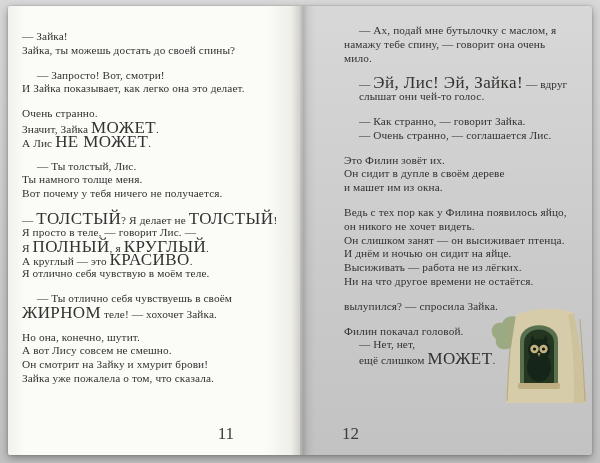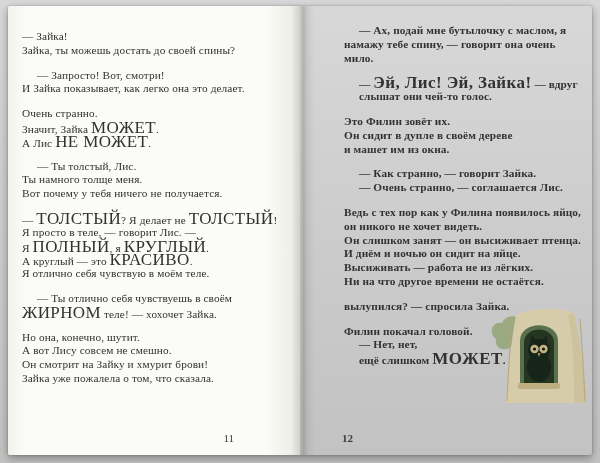--- a/index.html
+++ b/index.html
@@ -15,38 +15,37 @@
     box-shadow:0 3px 8px rgba(0,0,0,0.35), 0 0 2px rgba(0,0,0,0.25);
   }
   .page { position:relative; width:50%; height:100%; }
   .page-left {
     background:linear-gradient(90deg,#f1f1ed 0%,#fbfbf8 6%,#fbfbf8 88%,#efefe9 97%,#e1e1da 100%);
     border-radius:2px 0 0 2px;
   }
   .page-right {
     background:linear-gradient(90deg,#dcdbd4 0%,#ededе8 2%,#f5f5f1 5%,#fbfbf8 12%,#fbfbf8 97%,#f3f3ef 100%);
     border-radius:0 2px 2px 0;
-    font-weight:bold;
   }
   .gutter {
     position:absolute; left:283px; top:0; width:24px; height:449px; pointer-events:none;
     background:linear-gradient(90deg,rgba(0,0,0,0) 0%,rgba(60,55,45,0.10) 40%,rgba(60,55,45,0.22) 52%,rgba(60,55,45,0.08) 70%,rgba(0,0,0,0) 100%);
   }
   .text {
     position:absolute; color:#333230; font-size:11.3px; line-height:13.8px;
     letter-spacing:0.1px;
   }
   .page-left .text { left:14px; top:24px; width:256px; }
   .page-right .text { left:44px; top:18px; width:246px; }
   .para { margin:0 0 11px 0; }
   .line { white-space:nowrap; height:13.8px; }
   .line.indent { padding-left:15px; }
   .seg.em { font-size:17px; letter-spacing:0.4px; }
   .pagenum {
-    position:absolute; bottom:11px; font-size:11px; color:#3c3b38;
+    position:absolute; bottom:11px; font-size:17px; color:#3c3b38;
   }
   .page-left .pagenum { right:66px; }
   .page-right .pagenum { left:42px; }
   .illustration { position:absolute; right:-2px; bottom:52px; }
 </style>
 </head>
 <body>
 
 <div class="book">
 
@@ -96,27 +95,27 @@
         <div class="para">
           <div class="line indent"><span class="seg">— Ах, подай мне бутылочку с маслом, я</span></div>
           <div class="line"><span class="seg">намажу тебе спину, — говорит она очень</span></div>
           <div class="line"><span class="seg">мило.</span></div>
         </div>
         <div class="para">
           <div class="line indent"><span class="seg">— </span><span class="seg em">Эй, Лис! Эй, Зайка!</span><span class="seg"> — вдруг</span></div>
           <div class="line indent"><span class="seg">слышат они чей-то голос.</span></div>
         </div>
         <div class="para">
+          <div class="line indent"><span class="seg">— Как странно, — говорит Зайка.</span></div>
+          <div class="line indent"><span class="seg">— Очень странно, — соглашается Лис.</span></div>
+        </div>
+        <div class="para">
           <div class="line"><span class="seg">Это Филин зовёт их.</span></div>
           <div class="line"><span class="seg">Он сидит в дупле в своём дереве</span></div>
           <div class="line"><span class="seg">и машет им из окна.</span></div>
-        </div>
-        <div class="para">
-          <div class="line indent"><span class="seg">— Как странно, — говорит Зайка.</span></div>
-          <div class="line indent"><span class="seg">— Очень странно, — соглашается Лис.</span></div>
         </div>
         <div class="para">
           <div class="line"><span class="seg">Ведь с тех пор как у Филина появилось яйцо,</span></div>
           <div class="line"><span class="seg">он никого не хочет видеть.</span></div>
           <div class="line"><span class="seg">Он слишком занят — он высиживает птенца.</span></div>
           <div class="line"><span class="seg">И днём и ночью он сидит на яйце.</span></div>
           <div class="line"><span class="seg">Высиживать — работа не из лёгких.</span></div>
           <div class="line"><span class="seg">Ни на что другое времени не остаётся.</span></div>
         </div>
         <div class="para">

